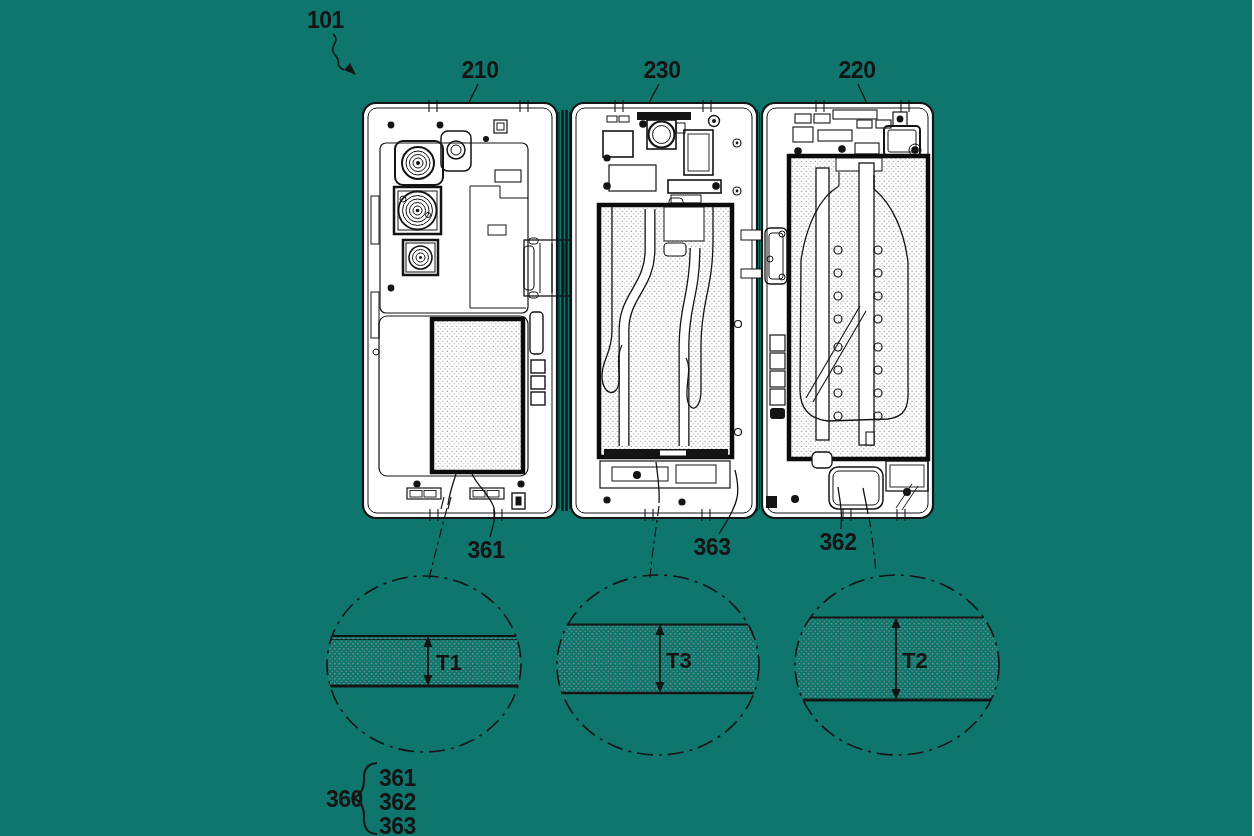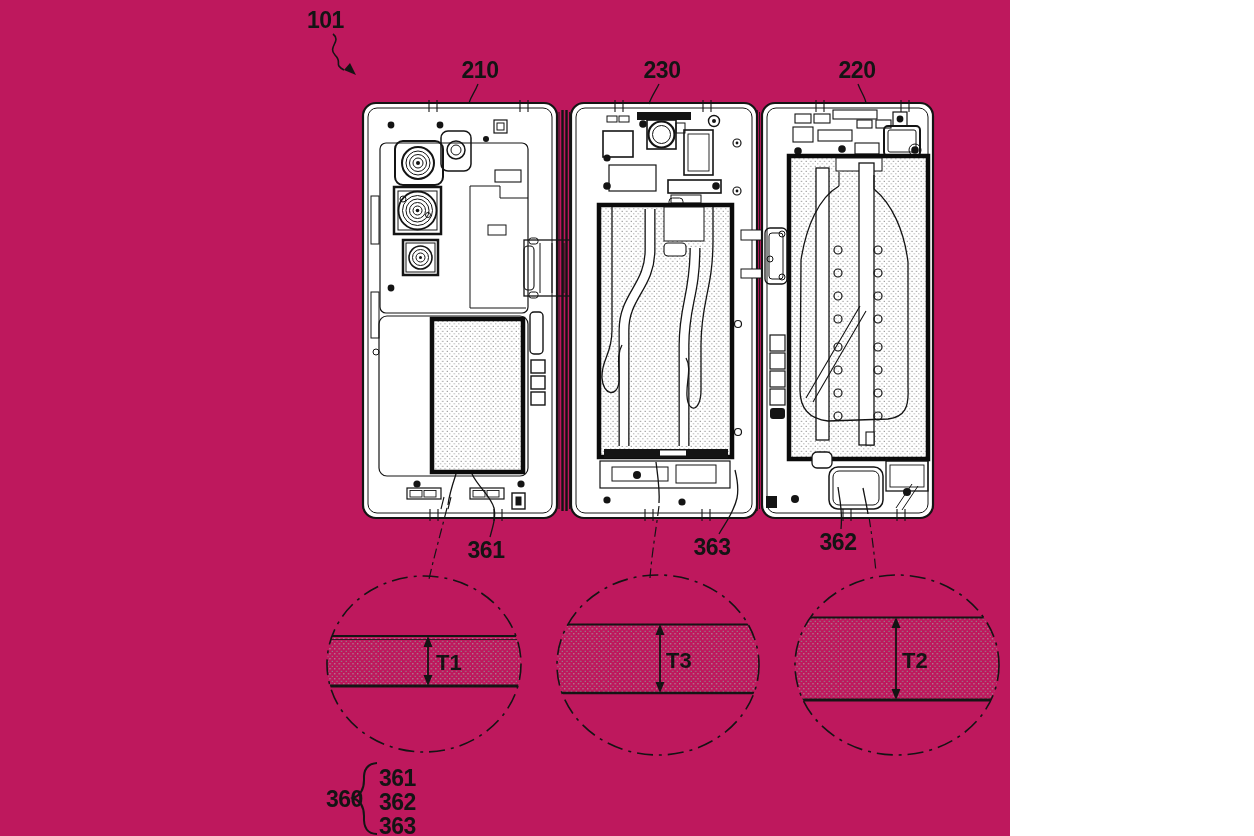--- a/index.html
+++ b/index.html
@@ -1,16 +1,16 @@
 <!DOCTYPE html>
 <html><head>
 <meta charset="utf-8">
 <style>
   html,body{margin:0;padding:0;background:#ffffff;}
-  .stage{position:relative;width:1010px;height:836px;background:#be185d;overflow:hidden;
+  .stage{position:relative;width:1252px;height:836px;background:#0f766e;overflow:hidden;
          font-family:"Liberation Sans", sans-serif;}
   svg{position:absolute;left:0;top:0;}
   text{font-family:"Liberation Sans", sans-serif;font-weight:700;fill:#141414;}
   .ref{font-size:23px;letter-spacing:-0.5px;}
   .dim{font-size:22px;}
   .ln{stroke:#141414;fill:none;}
 </style>
 </head>
 <body>
 

